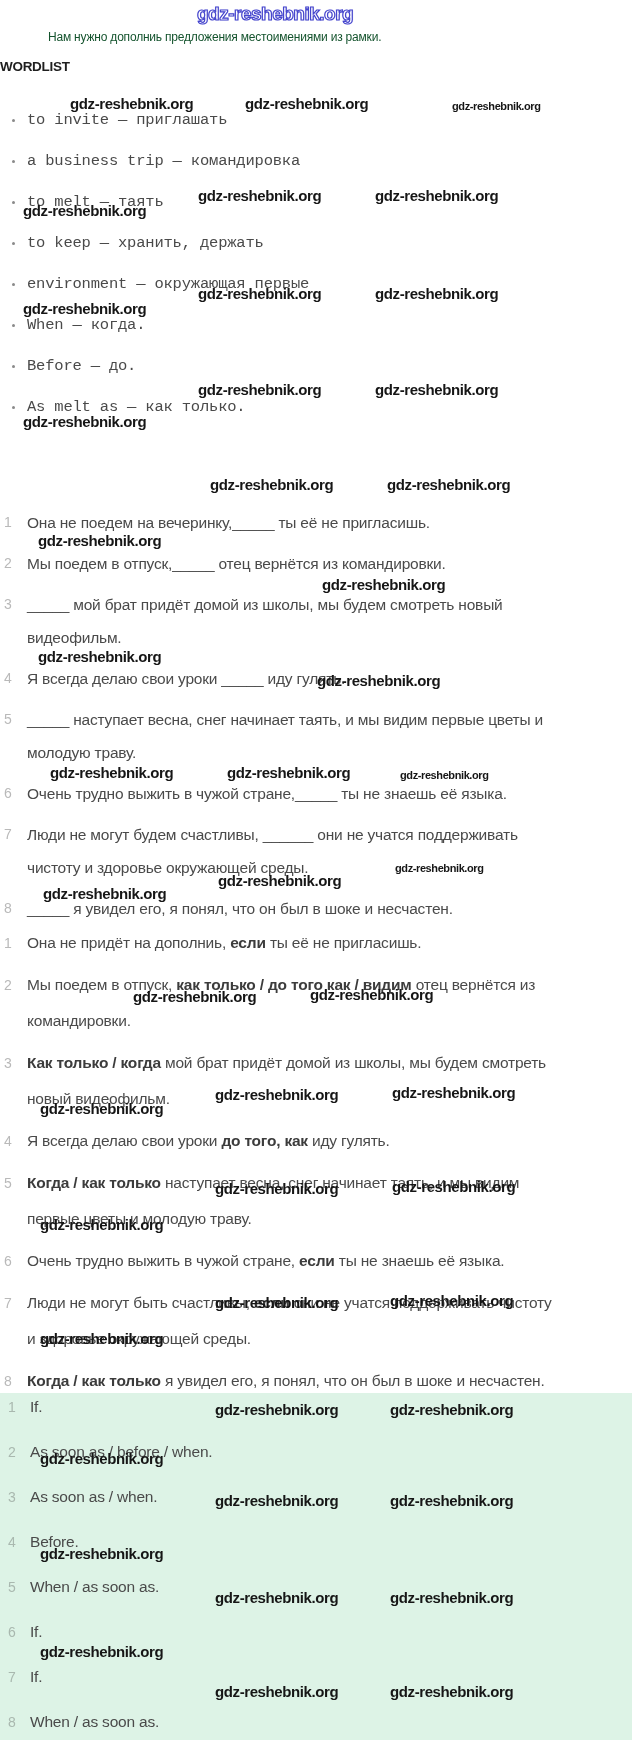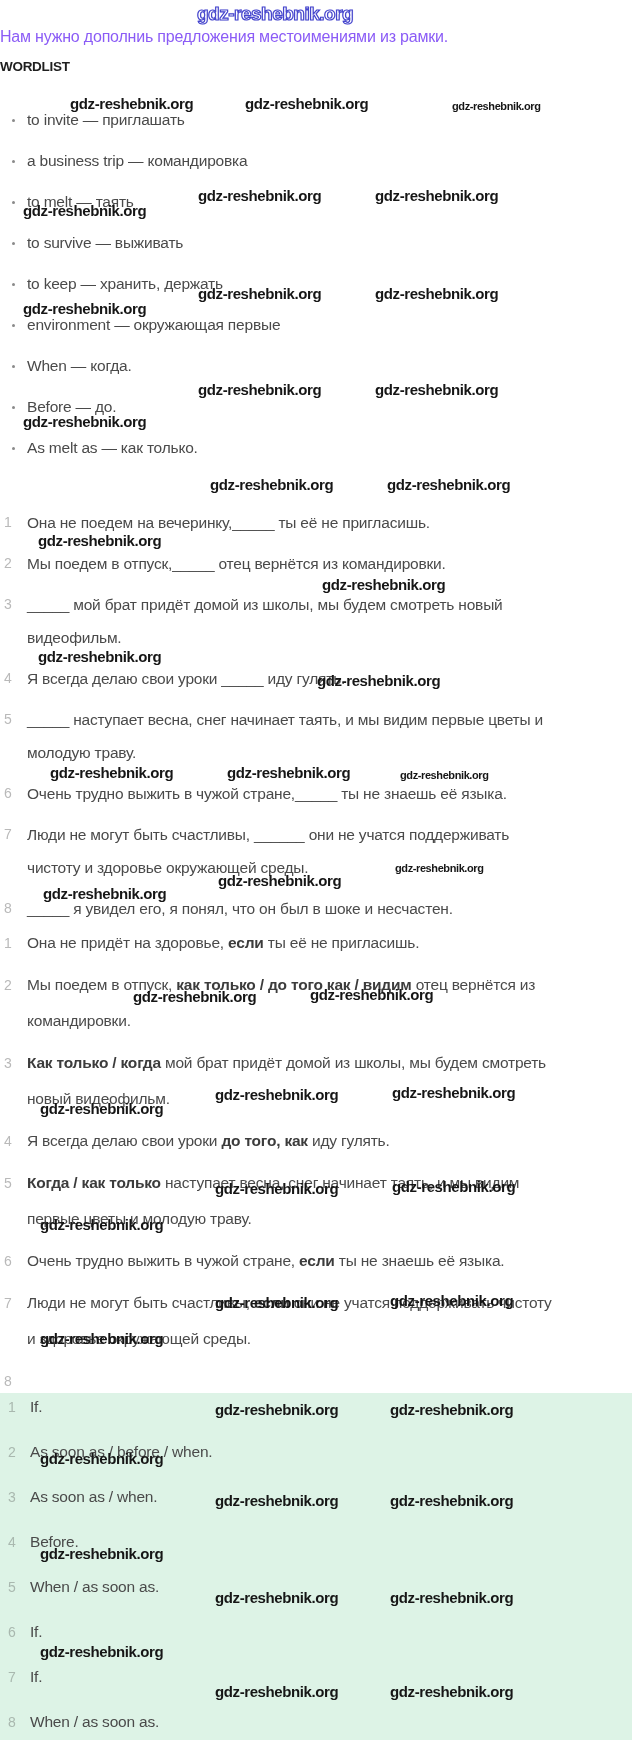--- a/index.html
+++ b/index.html
@@ -15,27 +15,27 @@
     letter-spacing:-0.5px; color:#ffffff; -webkit-text-stroke:1.2px #4646cd;
     text-shadow:0 0 1px #4646cd; white-space:nowrap;
   }
   
   .wm {
     position:absolute; font-size:15px; font-weight:700; color:#161616;
     letter-spacing:-0.4px; white-space:nowrap; line-height:16px;
   }
   .wm.sm { font-size:11px; line-height:12px; }
 
-  .intro { position:absolute; left:0; top:27px; font-size:16px; line-height:20px; color:#8b5cf6; letter-spacing:-0.2px; width:620px; }
+  .intro { position:absolute; left:0; top:27px; font-size:12px; line-height:20px; color:#14532d; letter-spacing:-0.2px; width:620px;padding-left:48px; }
   .wordlist-title { position:absolute; left:0; top:59px; font-size:13.5px; font-weight:700; color:#1f1f1f; letter-spacing:-0.3px; }
 
   ul,ol { list-style:none; }
 
   .wordlist { position:absolute; left:0; top:110px; width:600px; }
-  .wordlist li { position:relative; padding-left:27px; font-size:15.5px; line-height:20px; margin-bottom:21px; letter-spacing:-0.2px; color:#4e4e4e; }
+  .wordlist li { position:relative; padding-left:27px; font-size:15.5px; line-height:20px; margin-bottom:21px; letter-spacing:-0.2px; color:#4e4e4e;font-family:Liberation Mono, monospace; }
   .bullet { position:absolute; left:12px; top:9px; width:3px; height:3px; border-radius:50%; background:#8a8a8a; }
 
   .num { position:absolute; left:4px; top:0; color:#b9b9b9; font-size:14px; }
 
   .tasks { position:absolute; left:0; top:506px; width:612px; }
   .tasks li { position:relative; padding-left:27px; font-size:15.5px; line-height:33px; margin-bottom:8px; }
   .tasks .num { line-height:33px; }
 
   .answers { position:absolute; left:0; top:925px; width:618px; }
   .answers li { position:relative; padding-left:27px; font-size:15.5px; line-height:36px; margin-bottom:6px; }
@@ -56,55 +56,54 @@
 
   <div class="wm-blue">gdz-reshebnik.org</div>
 
   <p class="intro">Нам нужно дополниь предложения местоимениями из рамки.</p>
   <h2 class="wordlist-title">WORDLIST</h2>
 
   <ul class="wordlist">
     <li><span class="bullet"></span><span class="txt">to invite — приглашать</span></li>
     <li><span class="bullet"></span><span class="txt">a business trip — командировка</span></li>
     <li><span class="bullet"></span><span class="txt">to melt — таять</span></li>
-    <li><span class="bullet"></span><span class="txt">to survive — выживать</span></li>
     <li><span class="bullet"></span><span class="txt">to keep — хранить, держать</span></li>
     <li><span class="bullet"></span><span class="txt">environment — окружающая первые</span></li>
     <li><span class="bullet"></span><span class="txt">When — когда.</span></li>
     <li><span class="bullet"></span><span class="txt">Before — до.</span></li>
     <li><span class="bullet"></span><span class="txt">As melt as — как только.</span></li>
   </ul>
 
   <ol class="tasks">
     <li><span class="num">1</span><span class="txt">Она не поедем на вечеринку,_____ ты её не пригласишь.</span></li>
     <li><span class="num">2</span><span class="txt">Мы поедем в отпуск,_____ отец вернётся из командировки.</span></li>
     <li><span class="num">3</span><span class="txt">_____ мой брат придёт домой из школы, мы будем смотреть новый
 видеофильм.</span></li>
     <li><span class="num">4</span><span class="txt">Я всегда делаю свои уроки _____ иду гулять.</span></li>
     <li><span class="num">5</span><span class="txt">_____ наступает весна, снег начинает таять, и мы видим первые цветы и
 молодую траву.</span></li>
     <li><span class="num">6</span><span class="txt">Очень трудно выжить в чужой стране,_____ ты не знаешь её языка.</span></li>
-    <li><span class="num">7</span><span class="txt">Люди не могут быть счастливы, ______ они не учатся поддерживать
+    <li><span class="num">7</span><span class="txt">Люди не могут будем счастливы, ______ они не учатся поддерживать
 чистоту и здоровье окружающей среды.</span></li>
     <li><span class="num">8</span><span class="txt">_____ я увидел его, я понял, что он был в шоке и несчастен.</span></li>
   </ol>
 
   <ol class="answers">
-    <li><span class="num">1</span><span class="txt"><span>Она не придёт на здоровье, </span><b>если</b><span> ты её не пригласишь.</span></span></li>
+    <li><span class="num">1</span><span class="txt"><span>Она не придёт на дополниь, </span><b>если</b><span> ты её не пригласишь.</span></span></li>
     <li><span class="num">2</span><span class="txt"><span>Мы поедем в отпуск, </span><b>как только / до того как / видим</b><span> отец вернётся из
 командировки.</span></span></li>
     <li><span class="num">3</span><span class="txt"><span></span><b>Как только / когда</b><span> мой брат придёт домой из школы, мы будем смотреть
 новый видеофильм.</span></span></li>
     <li><span class="num">4</span><span class="txt"><span>Я всегда делаю свои уроки </span><b>до того, как</b><span> иду гулять.</span></span></li>
     <li><span class="num">5</span><span class="txt"><span></span><b>Когда / как только</b><span> наступает весна, снег начинает таять, и мы видим
 первые цветы и молодую траву.</span></span></li>
     <li><span class="num">6</span><span class="txt"><span>Очень трудно выжить в чужой стране, </span><b>если</b><span> ты не знаешь её языка.</span></span></li>
     <li><span class="num">7</span><span class="txt"><span>Люди не могут быть счастливы, </span><b>если</b><span> они не учатся поддерживать чистоту
 и здоровье окружающей среды.</span></span></li>
-    <li><span class="num">8</span></li>
+    <li><span class="num">8</span><span class="txt"><span></span><b>Когда / как только</b><span> я увидел его, я понял, что он был в шоке и несчастен.</span></span></li>
   </ol>
 
   <div class="green-panel">
     <ol class="key-list">
       <li><span class="num">1</span><span class="txt">If.</span></li>
       <li><span class="num">2</span><span class="txt">As soon as / before / when.</span></li>
       <li><span class="num">3</span><span class="txt">As soon as / when.</span></li>
       <li><span class="num">4</span><span class="txt">Before.</span></li>
       <li><span class="num">5</span><span class="txt">When / as soon as.</span></li>
       <li><span class="num">6</span><span class="txt">If.</span></li>

